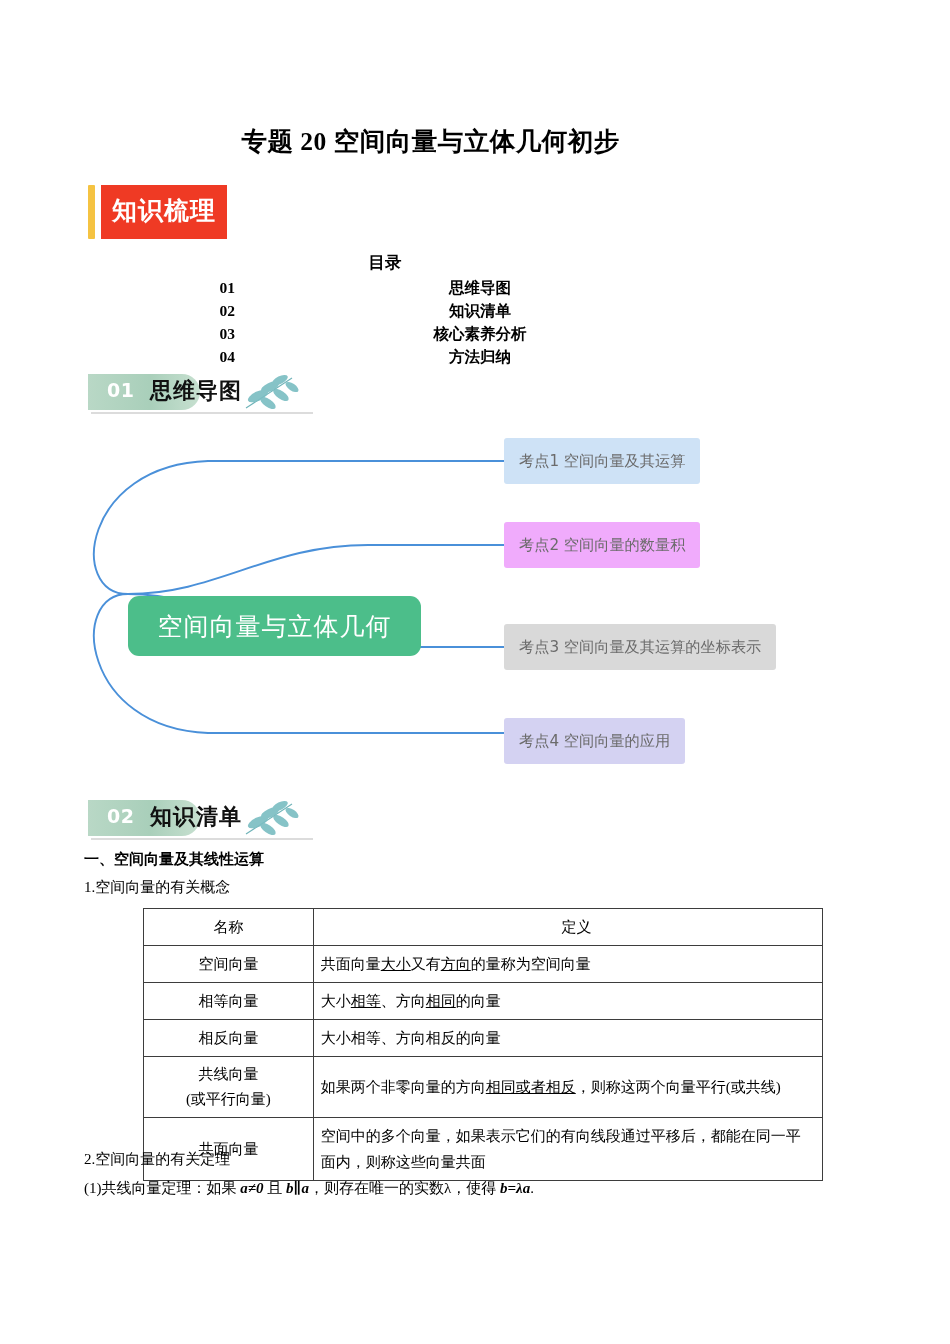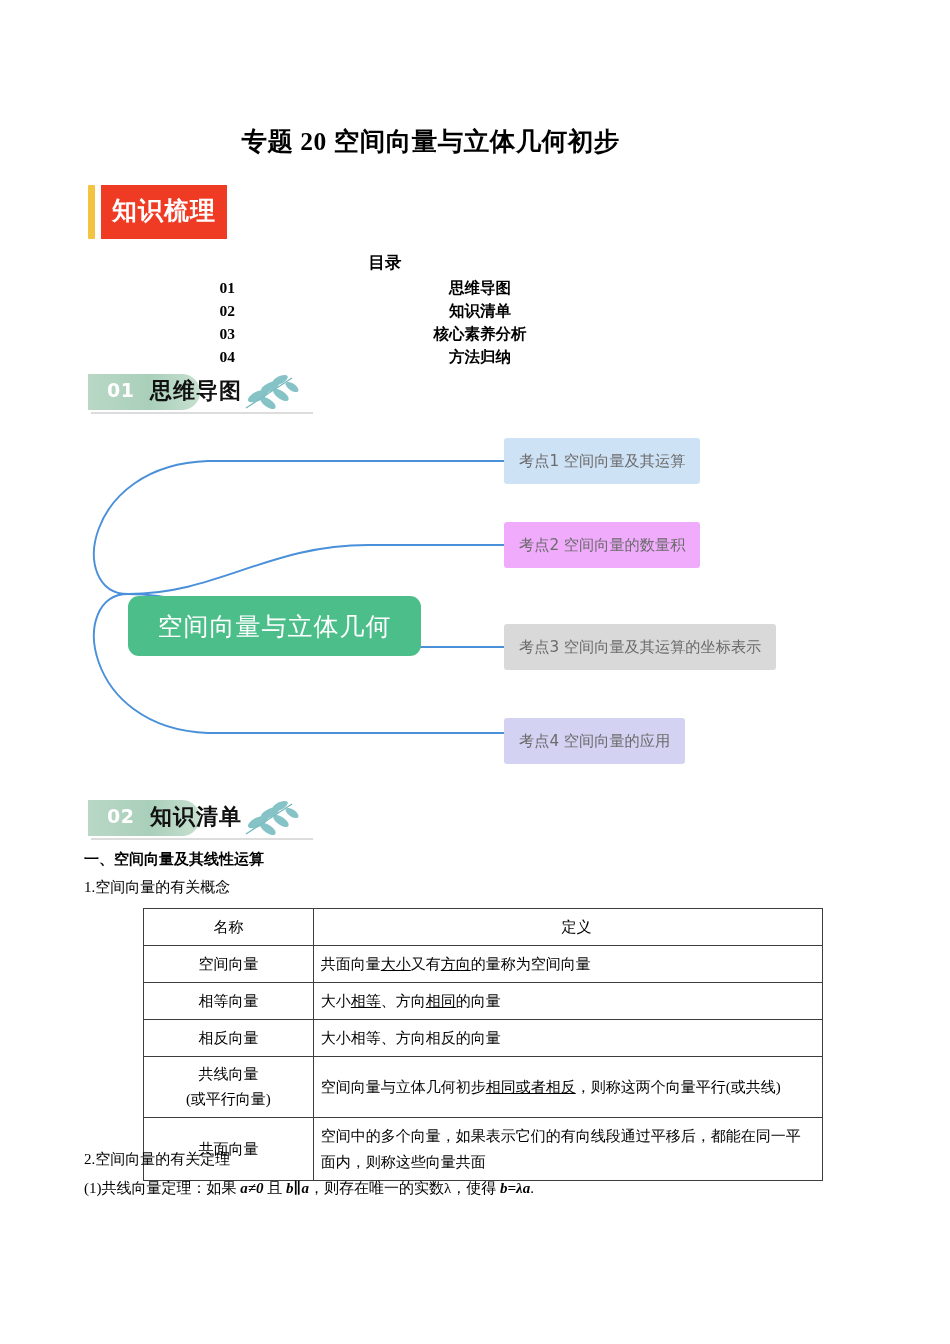--- a/index.html
+++ b/index.html
@@ -306,21 +306,21 @@
       <tr>
         <td class="c1">相等向量</td>
         <td class="c2"><span>大小</span><span class="u">相等</span><span>、方向</span><span class="u">相同</span><span>的向量</span></td>
       </tr>
       <tr>
         <td class="c1">相反向量</td>
         <td class="c2"><span>大小相等、方向相反的向量</span></td>
       </tr>
       <tr>
         <td class="c1">共线向量<br>(或平行向量)</td>
-        <td class="c2"><span>空间向量与立体几何初步</span><span class="u">相同或者相反</span><span>，则称这两个向量平行(或共线)</span></td>
+        <td class="c2"><span>如果两个非零向量的方向</span><span class="u">相同或者相反</span><span>，则称这两个向量平行(或共线)</span></td>
       </tr>
       <tr>
         <td class="c1">共面向量</td>
         <td class="c2"><span>空间中的多个向量，如果表示它们的有向线段通过平移后，都能在同一平面内，则称这些向量共面</span></td>
       </tr>
     </tbody>
   </table>
 
   <div class="btext" style="top:1150px;">2.空间向量的有关定理</div>
   <div class="btext" style="top:1179px;">

